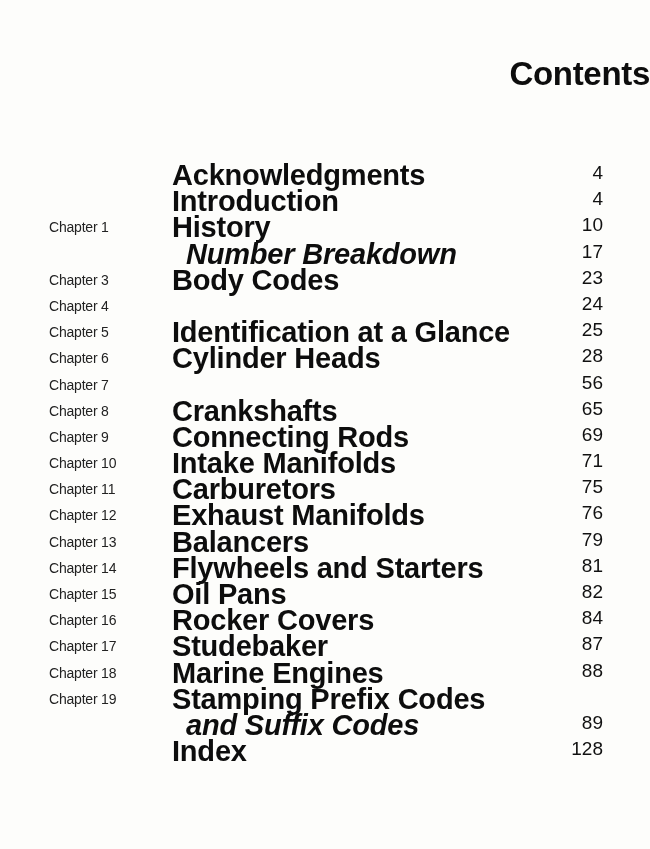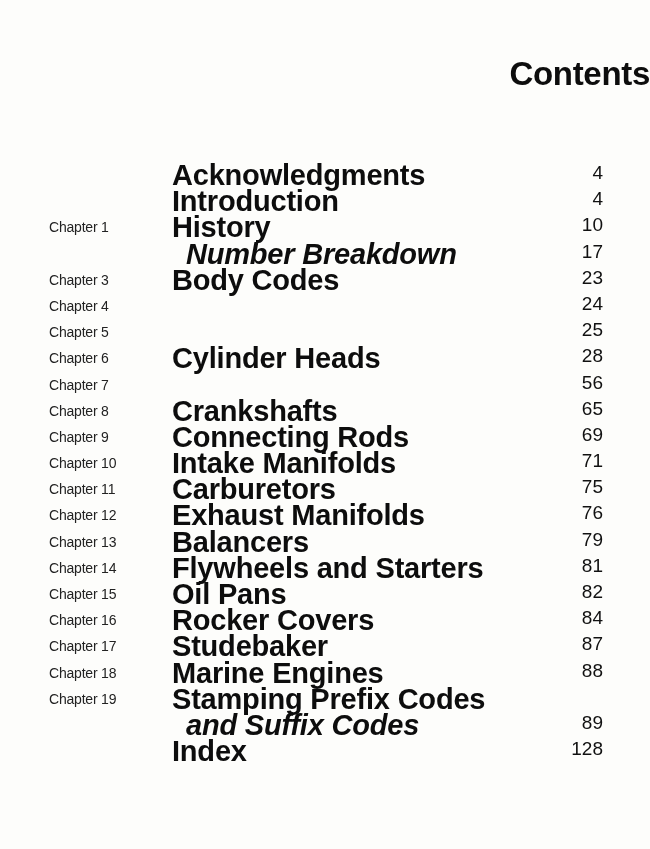--- a/index.html
+++ b/index.html
@@ -96,20 +96,21 @@
     <span class="chapter-label">Chapter 3</span>
     <span class="entry-title">Body Codes</span>
     <span class="page-num">23</span>
   </div>
   <div class="row">
     <span class="chapter-label">Chapter 4</span>
     <span class="page-num">24</span>
   </div>
   <div class="row">
     <span class="chapter-label">Chapter 5</span>
+    <span class="entry-title">Identification at a Glance</span>
     <span class="page-num">25</span>
   </div>
   <div class="row">
     <span class="chapter-label">Chapter 6</span>
     <span class="entry-title">Cylinder Heads</span>
     <span class="page-num">28</span>
   </div>
   <div class="row">
     <span class="chapter-label">Chapter 7</span>
     <span class="page-num">56</span>

